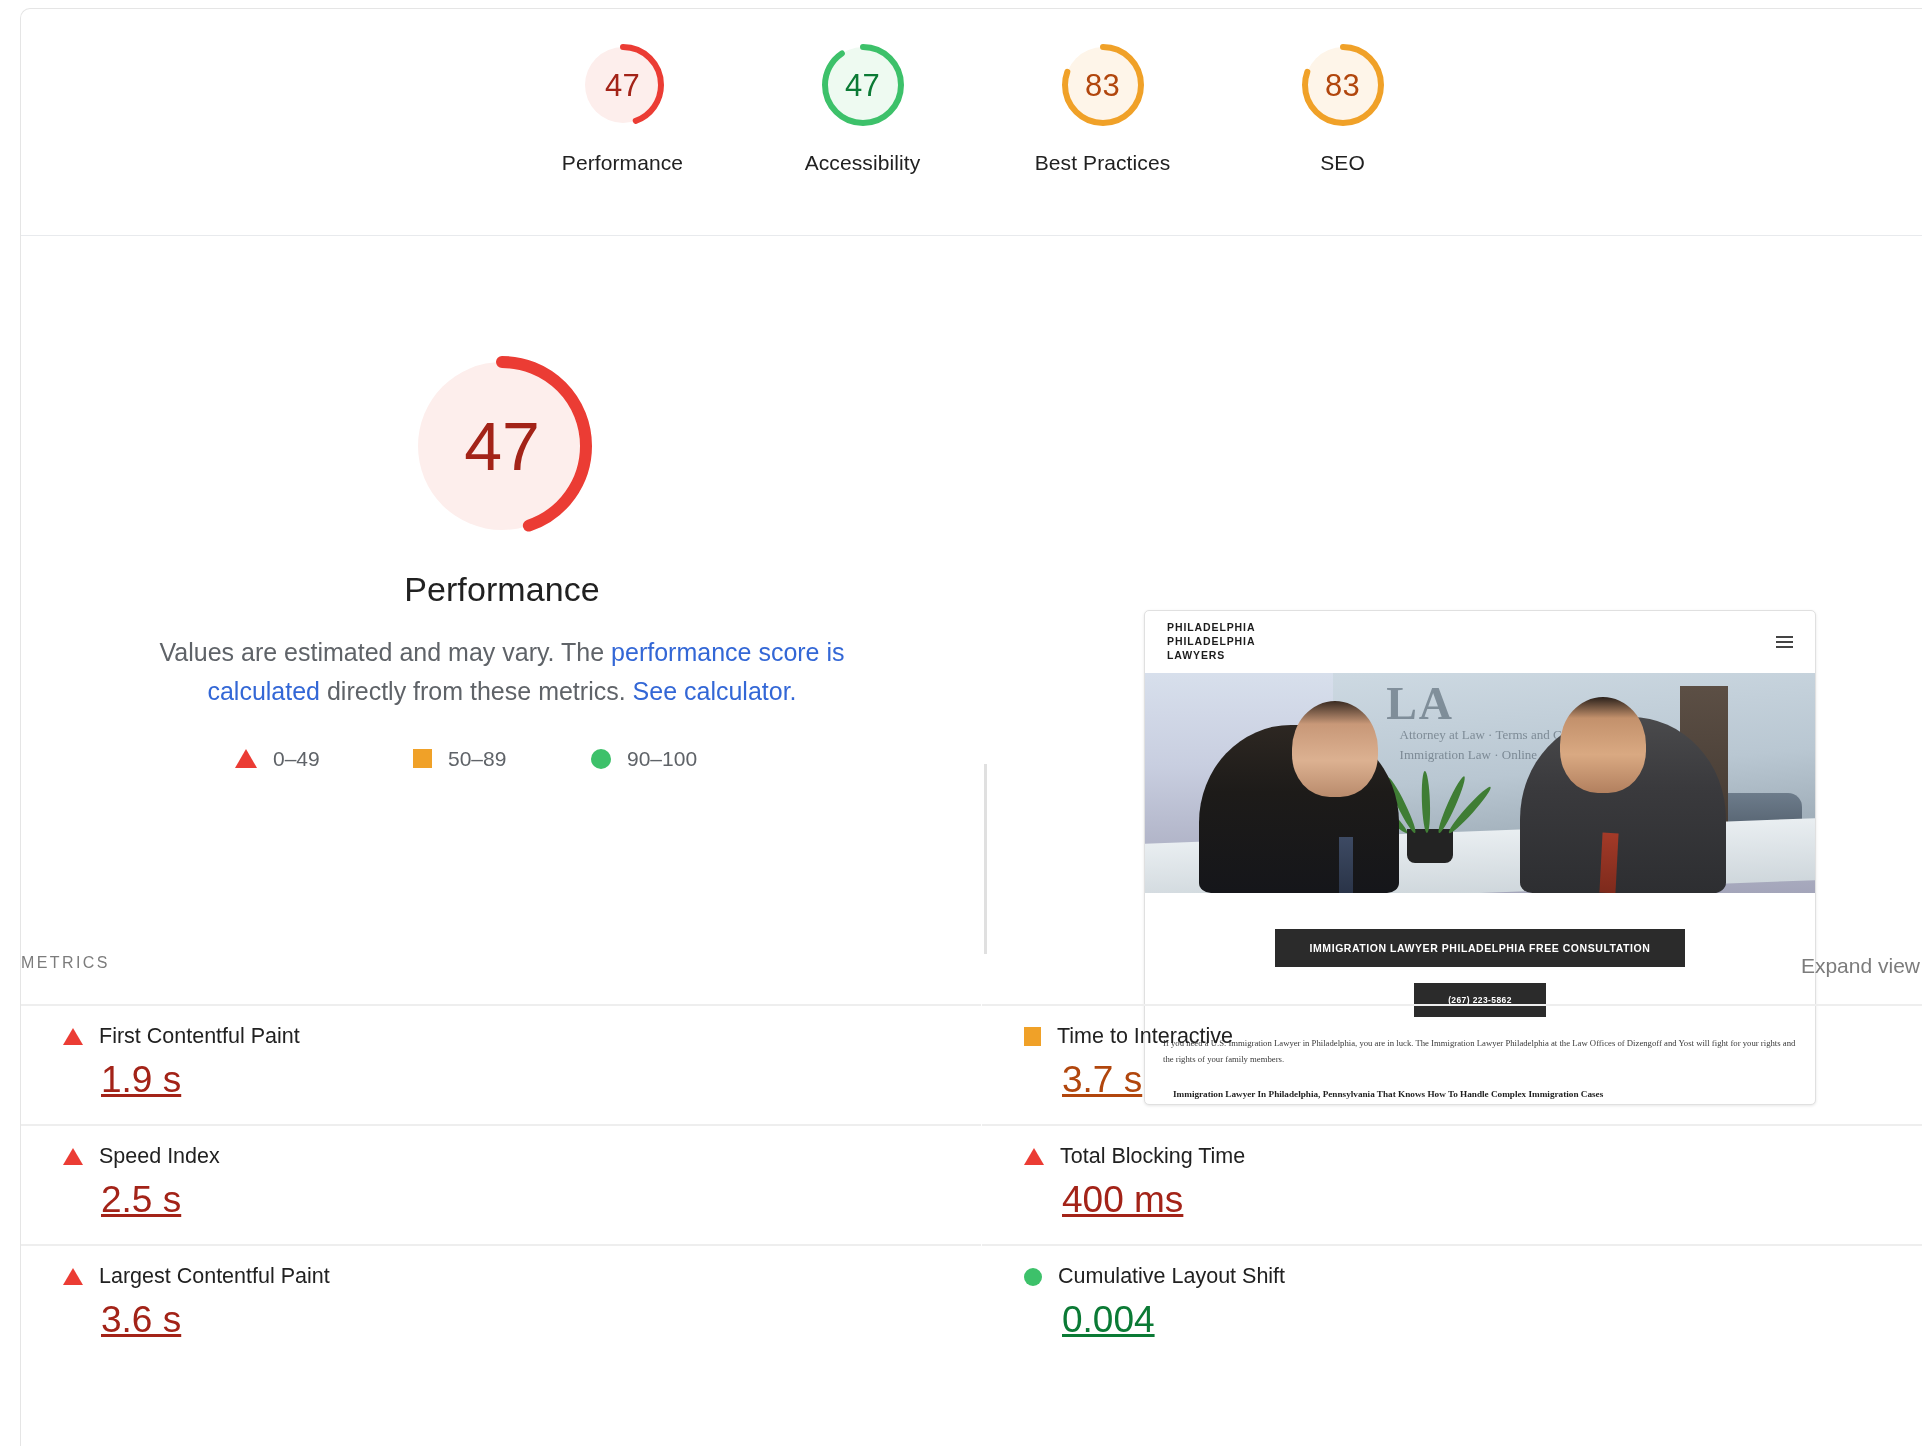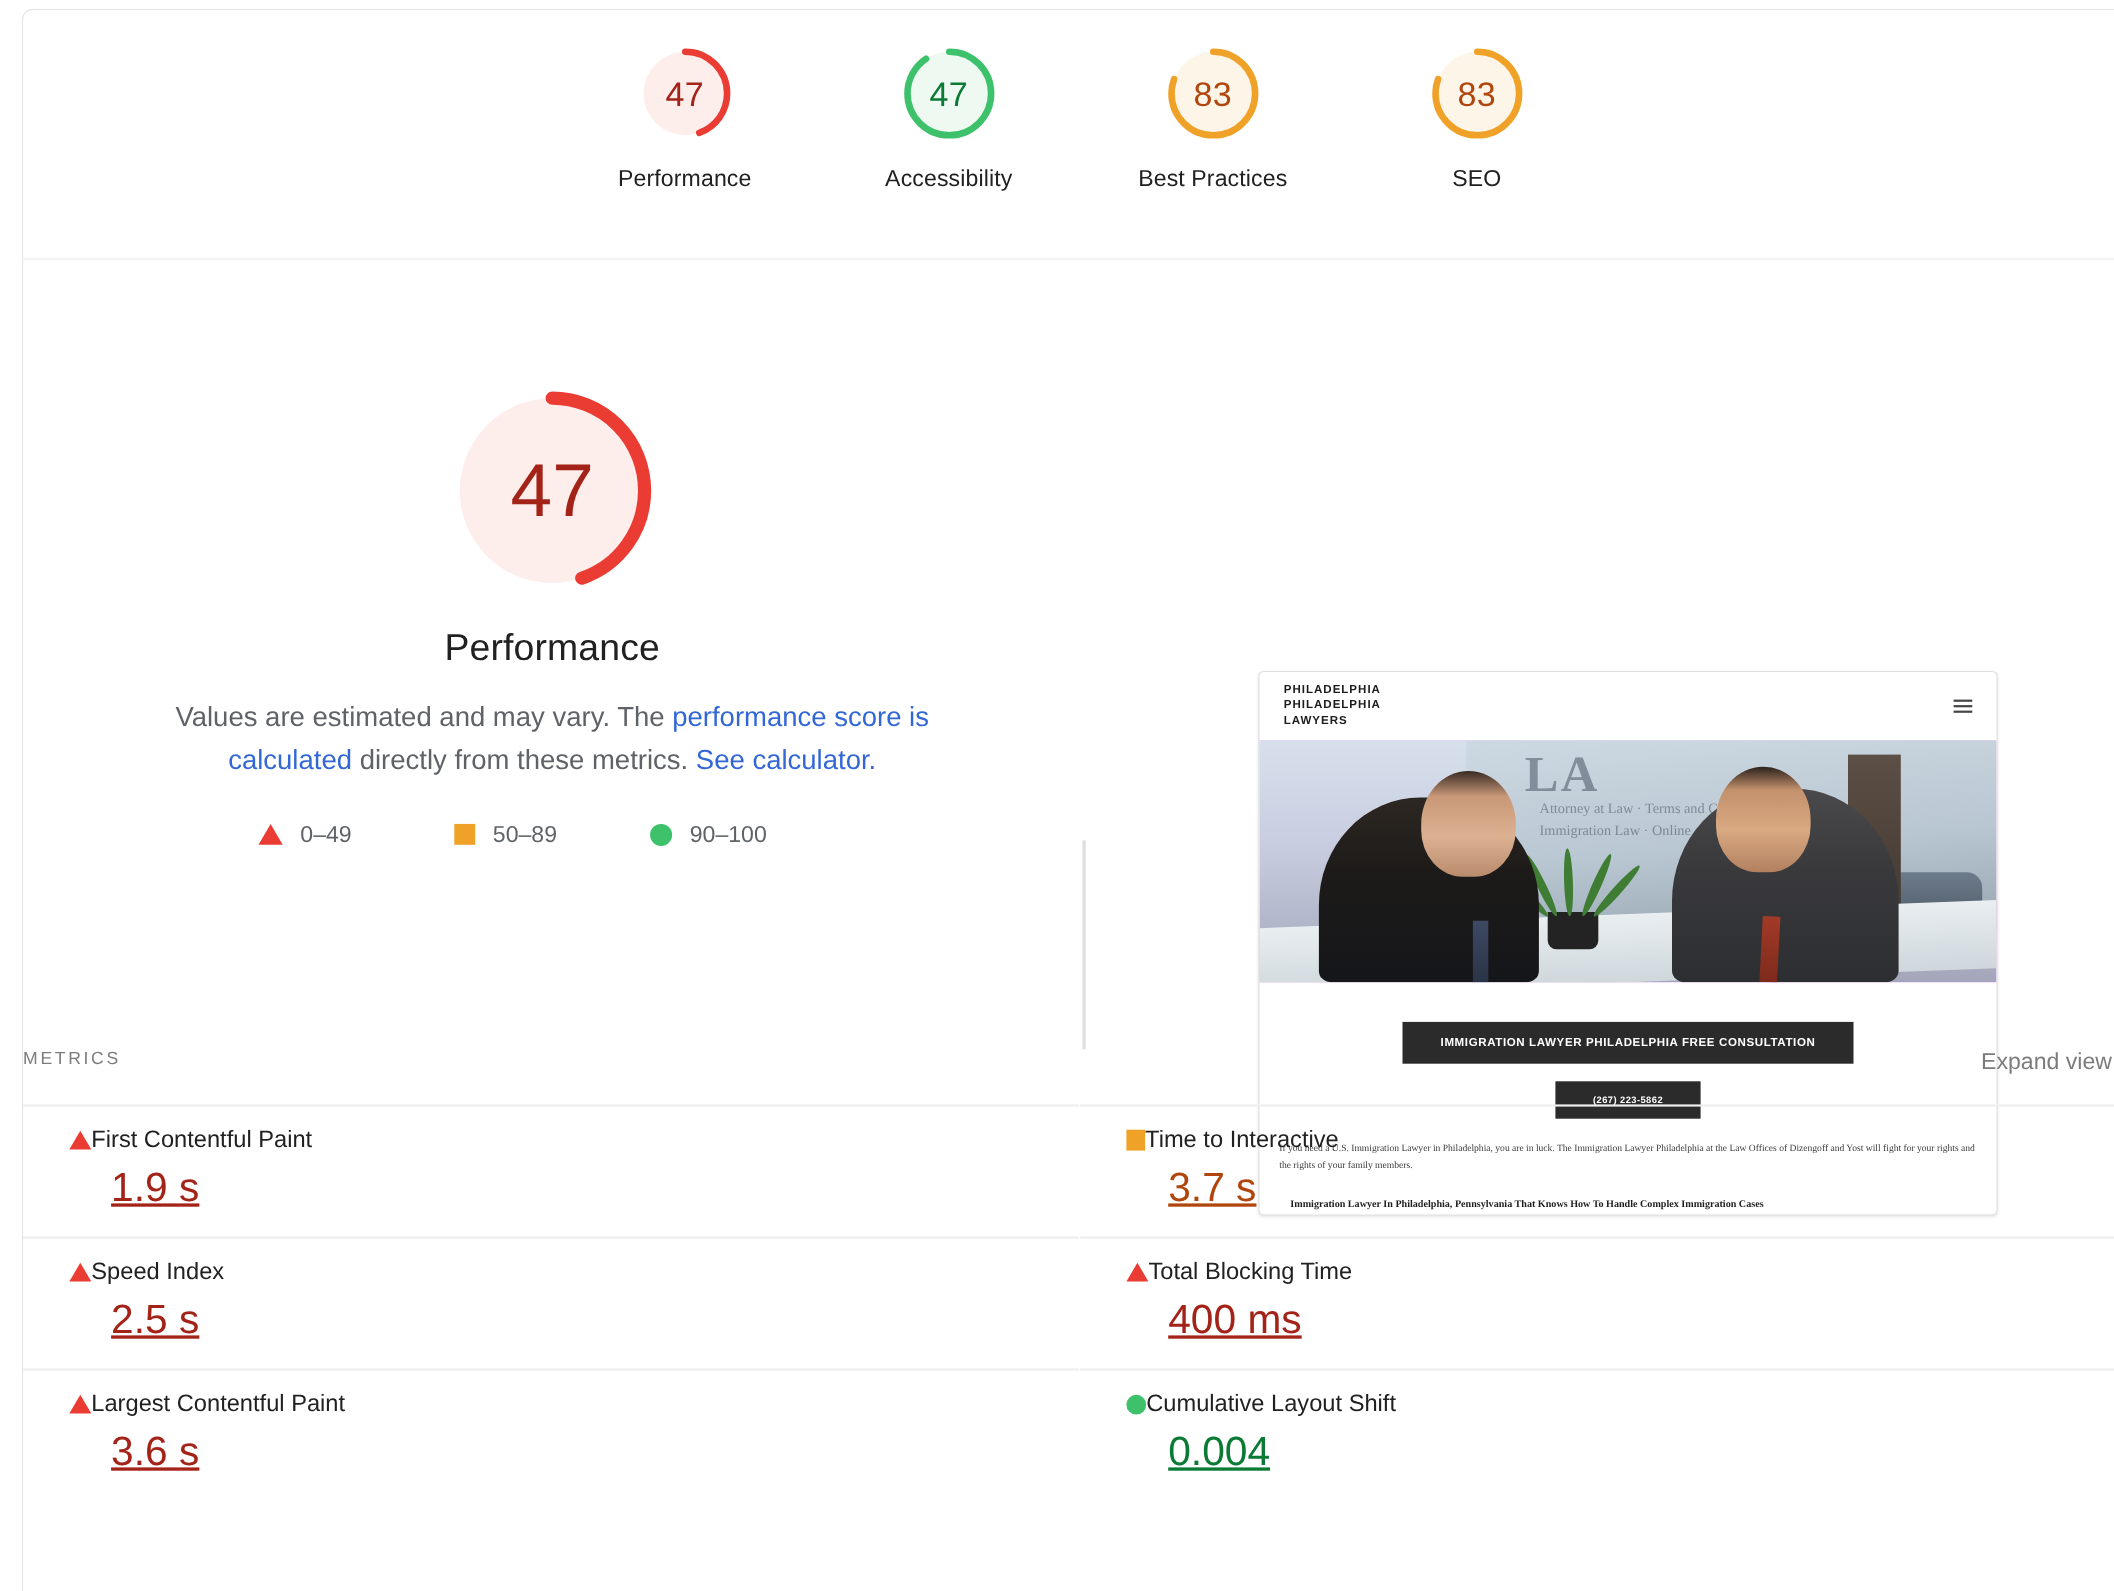--- a/index.html
+++ b/index.html
@@ -331,20 +331,21 @@
   .mcol { padding: 0; }
   .mrow {
     border-top: 2px solid #eeeeee;
     height: 120px;
     padding-top: 18px;
     box-sizing: border-box;
   }
   .mrow-head {
     display: flex;
     align-items: center;
+    gap: 16px;
     padding-left: 42px;
   }
   .mrow-name {
     font-size: 21.5px;
     color: #212121;
   }
   .mrow-value {
     margin-top: 10px;
     padding-left: 80px;
     font-size: 37px;

